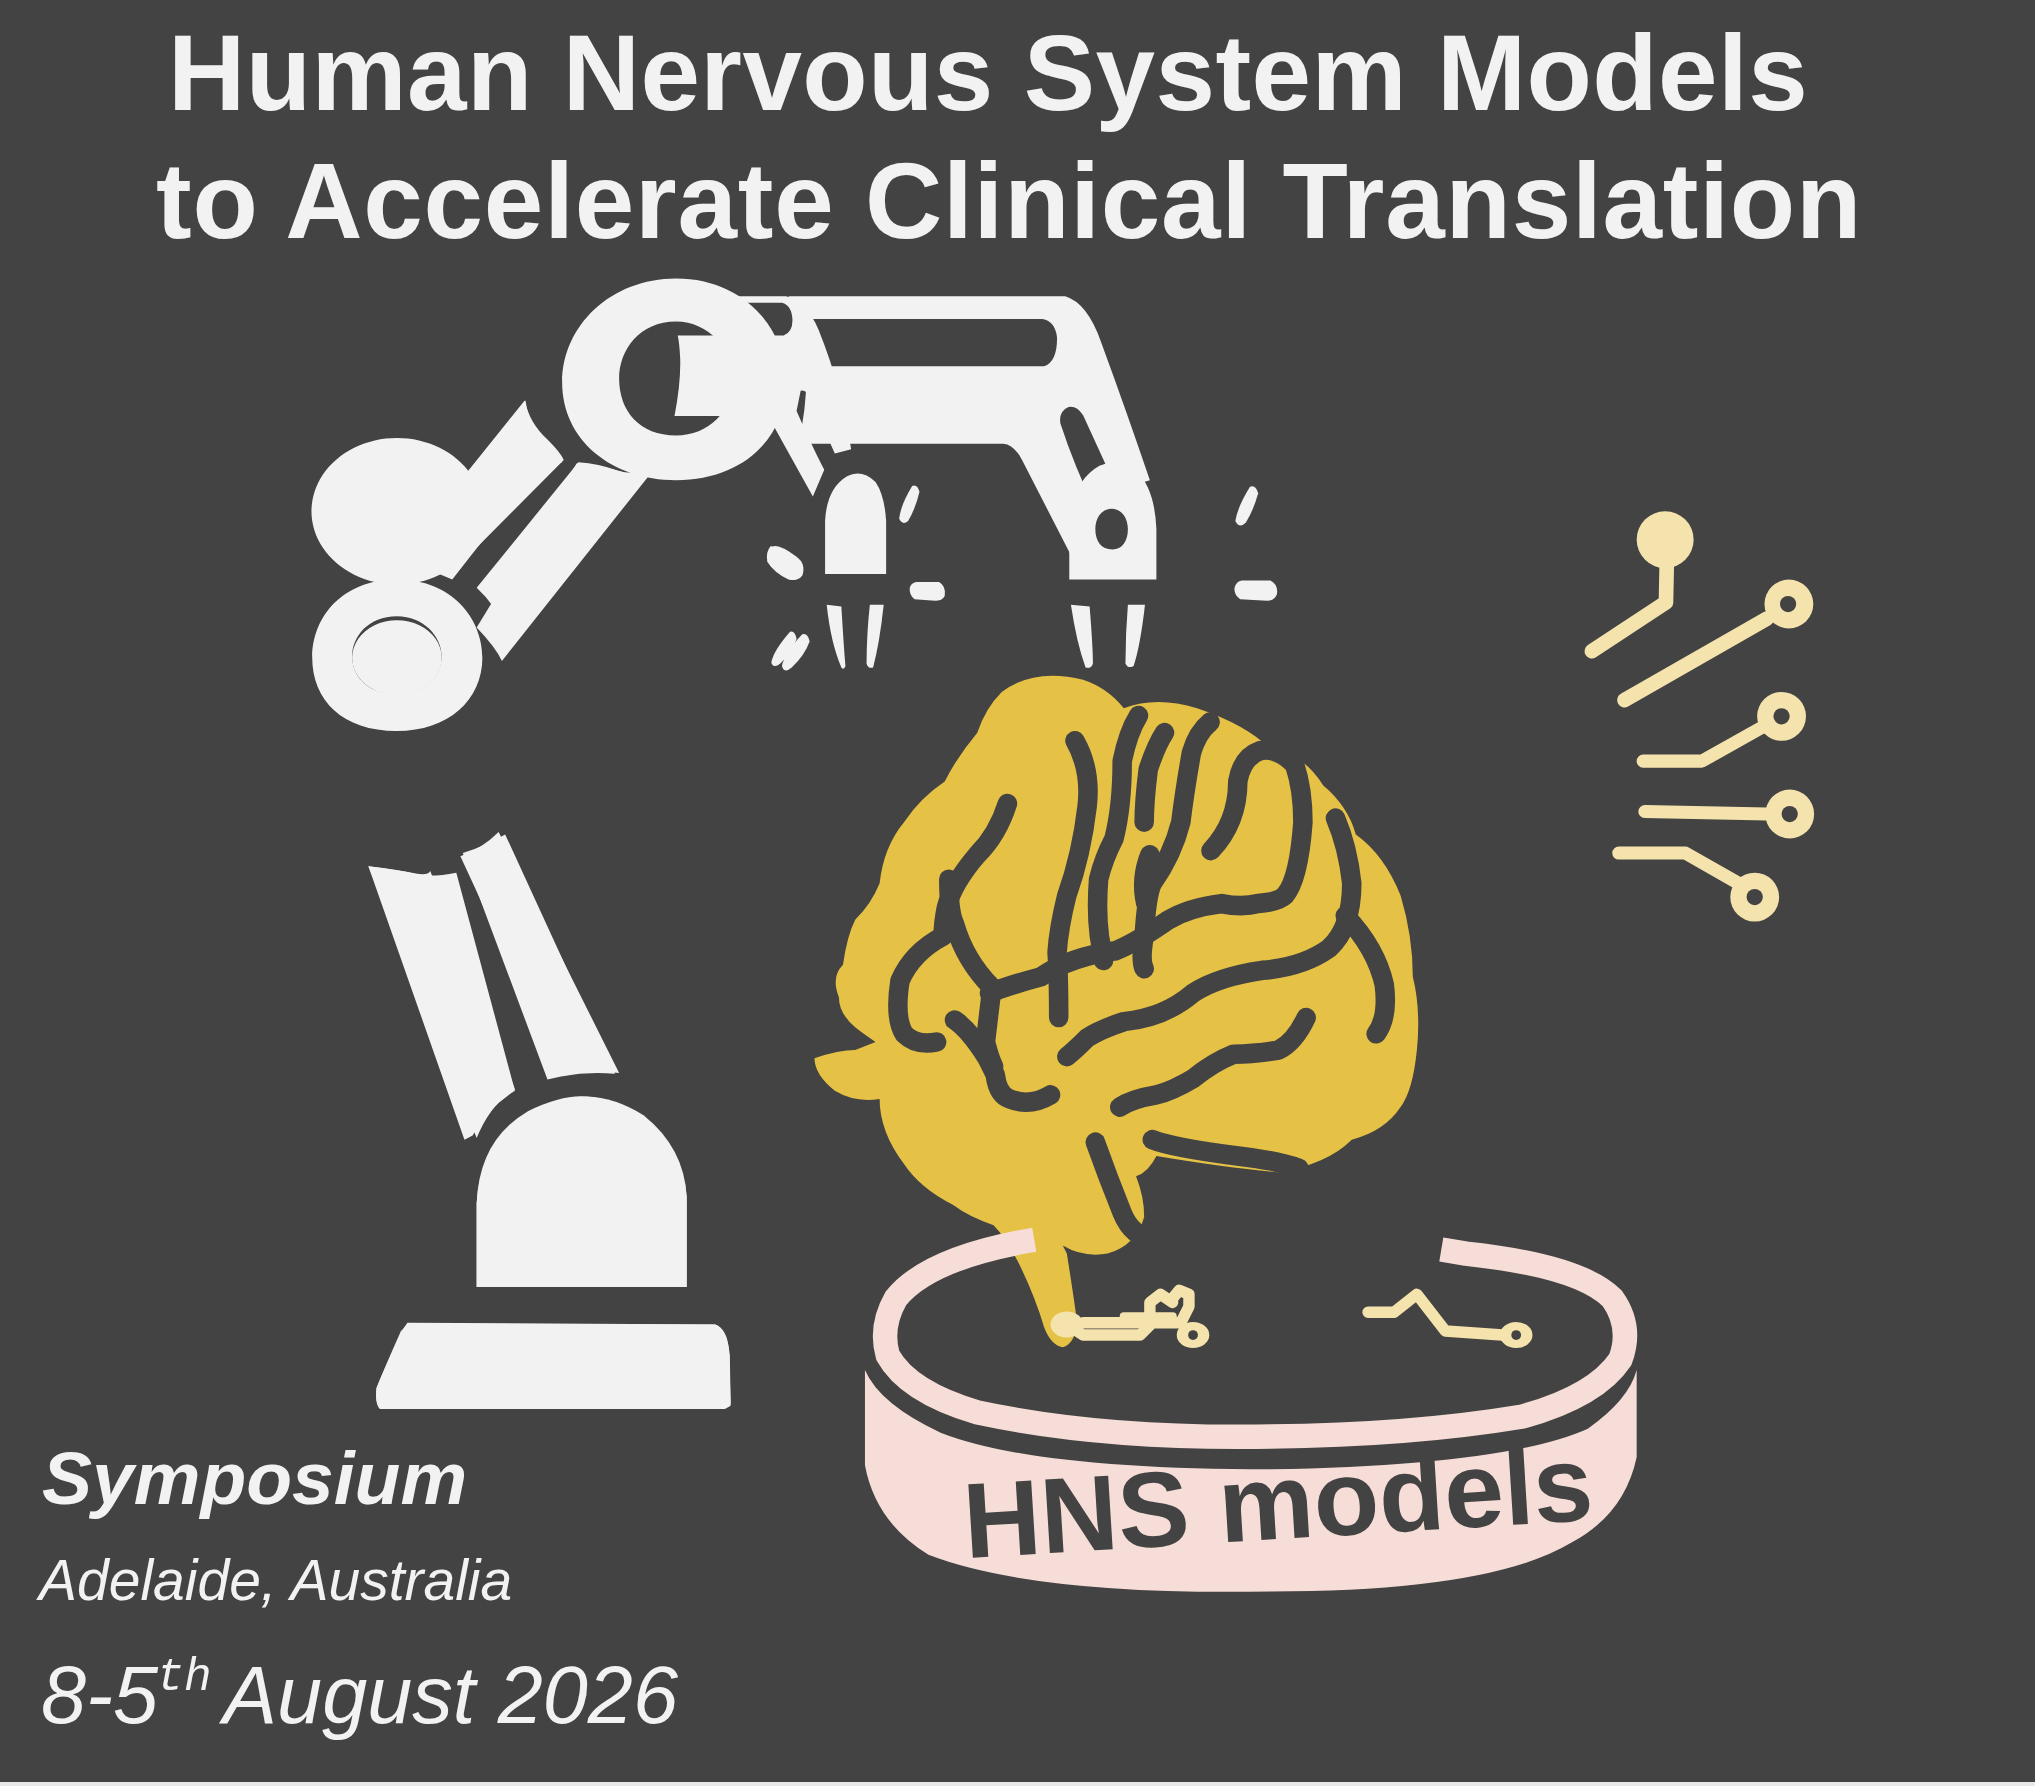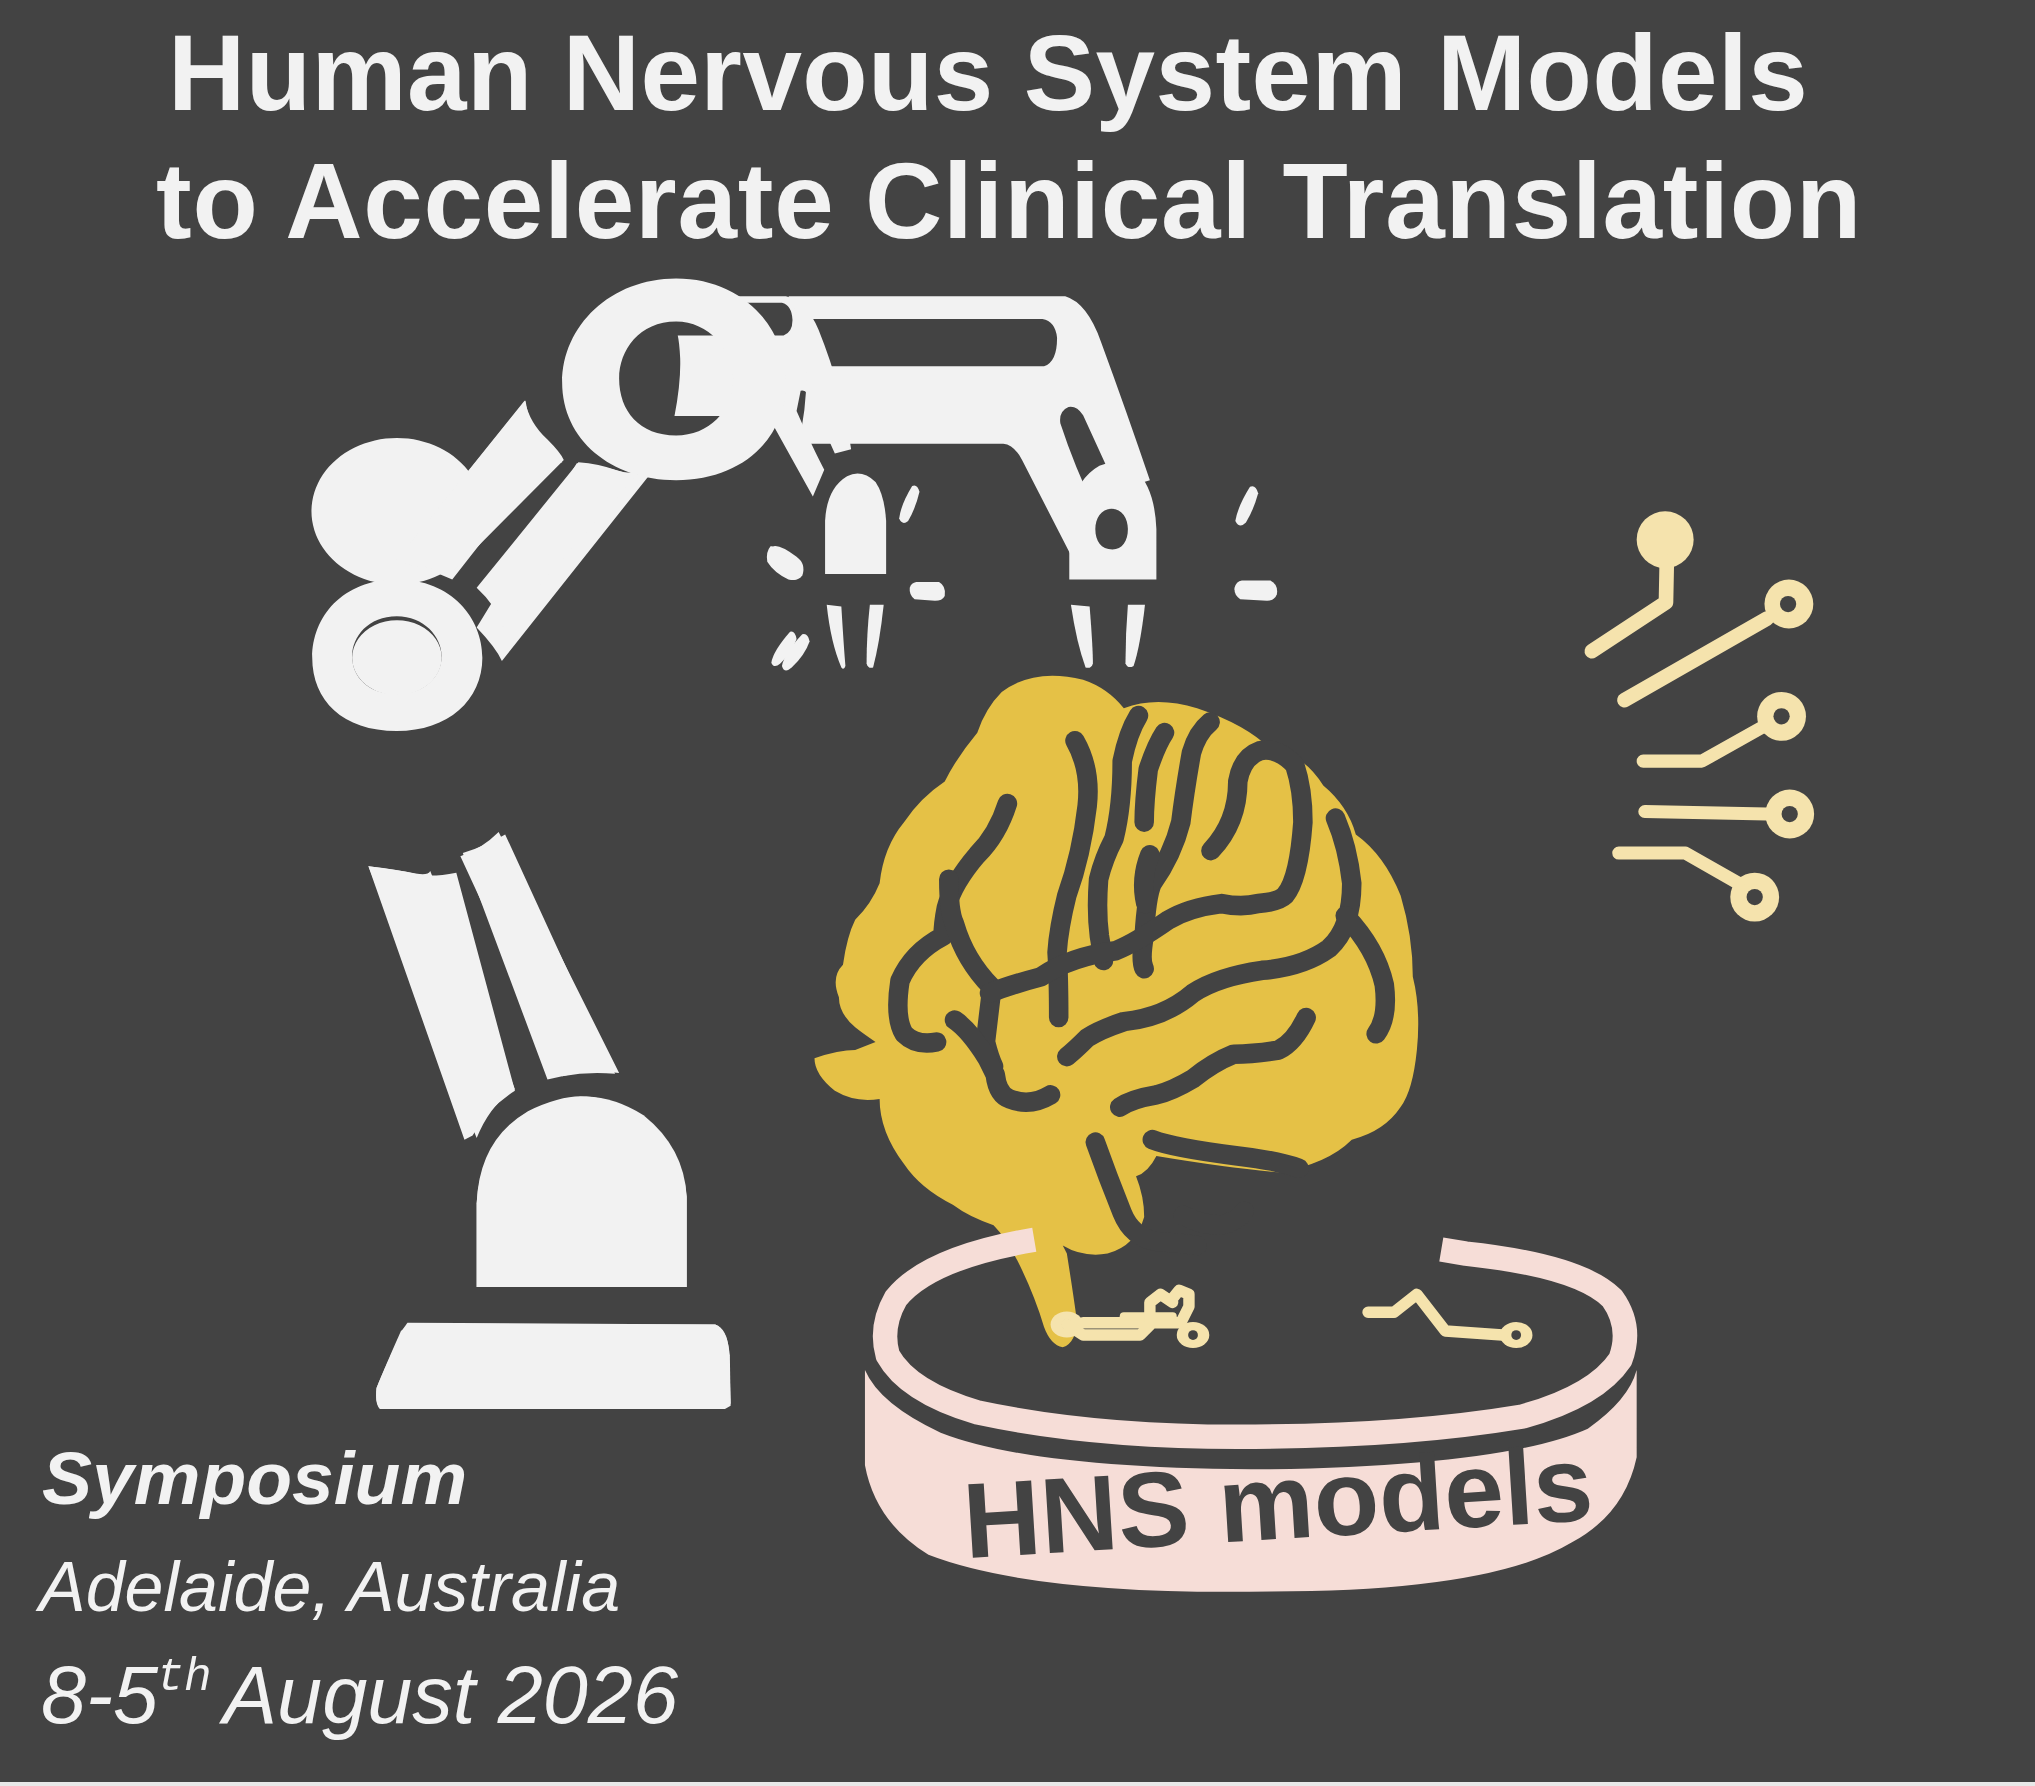--- a/index.html
+++ b/index.html
@@ -4,21 +4,21 @@
 <style>
   html, body { margin: 0; padding: 0; }
   body { width: 2036px; height: 1786px; background: #434343; overflow: hidden; position: relative; font-family: "Liberation Sans", sans-serif; }
   .poster { position: absolute; inset: 0; width: 2036px; height: 1786px; background: #434343; }
   .title { position: absolute; left: 0; width: 2036px; color: #f2f2f2; font-weight: bold; font-size: 107px; line-height: 1; white-space: nowrap; }
   .title.l1 { top: 19.5px; left: 168px; letter-spacing: 0.4px; }
   .title.l2 { top: 148px; left: 156px; letter-spacing: 0.8px; }
   .art { position: absolute; left: 0; top: 0; }
   .info { position: absolute; color: #f2f2f2; font-style: italic; line-height: 1; white-space: nowrap; }
   .info.sym { left: 42px; top: 1441px; font-size: 75px; font-weight: bold; }
-  .info.city { left: 39px; top: 1552px; font-size: 70px; text-align: right; }
+  .info.city { left: 39px; top: 1552px; font-size: 57px; text-align: right; }
   .info.date { left: 41px; top: 1655px; font-size: 81px; }
   .info.date sup { font-size: 46px; vertical-align: 33px; line-height: 0; margin-left: -1.6px; margin-right: 11.4px; font-family: Liberation Mono, monospace; }
   .url { position: absolute; right: 23px; top: 1707px; color: #e5c146; font-style: italic; font-size: 60px; line-height: 1; white-space: nowrap; }
   .bottom-border { position: absolute; left: 0; bottom: 0; width: 2036px; height: 4.1px; background: #e8e8e8; }
   .dish-label { position: absolute; left: 928px; top: 1449px; width: 700px; text-align: center; color: #434343; font-weight: bold; font-size: 107px; line-height: 1; transform: rotate(-3.5deg); transform-origin: center; white-space: nowrap; }
 </style>
 </head>
 <body>
 
 <div class="poster">

